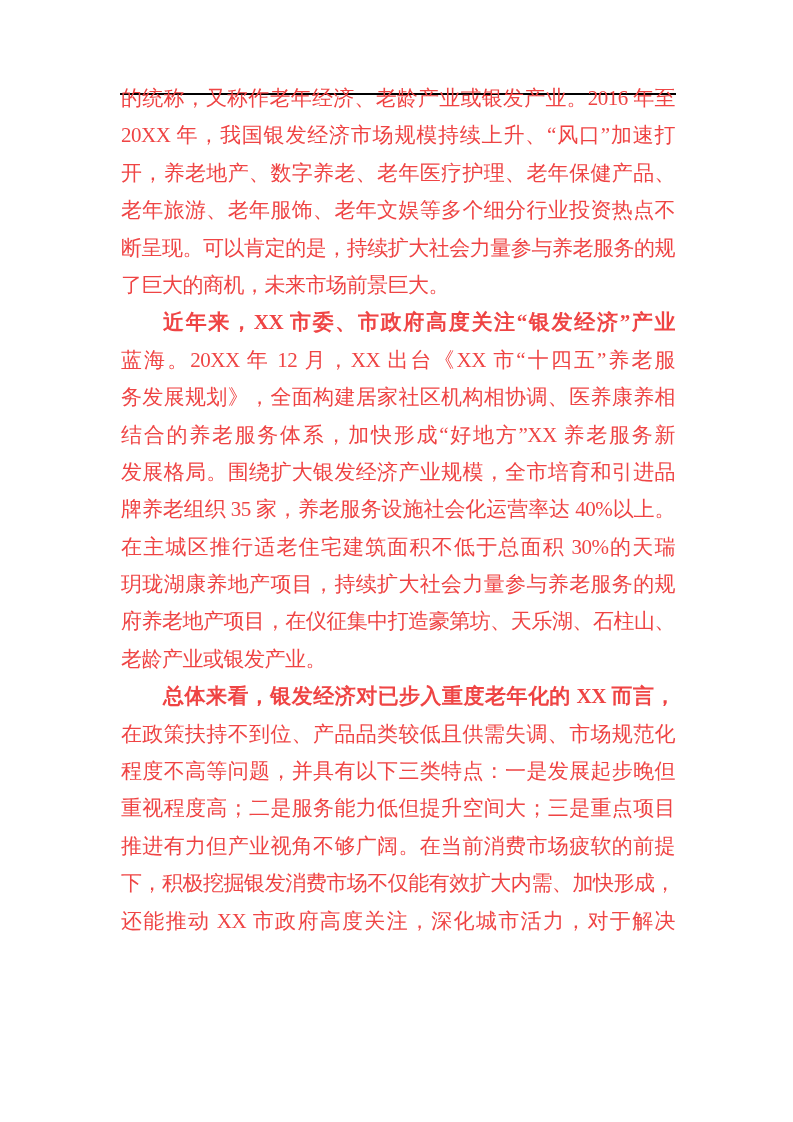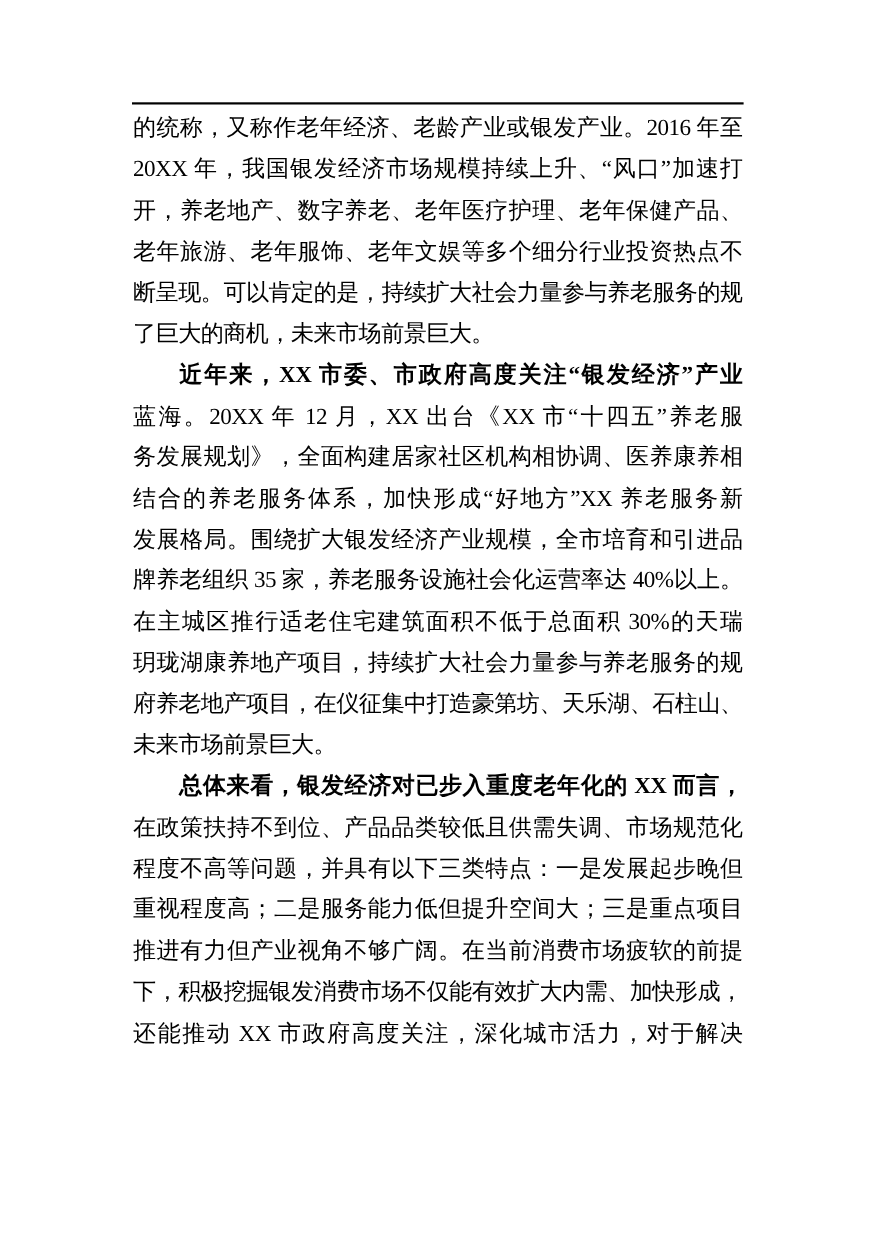--- a/index.html
+++ b/index.html
@@ -19,23 +19,23 @@
     position: absolute;
     left: 120px;
     top: 93px;
     width: 556px;
     height: 0;
     border-top: 2px solid #000000;
   }
   .text-block {
     position: absolute;
     left: 121px;
-    top: 98px;
+    top: 80px;
     width: 554px;
-    color: #000000;
+    color: #ef4444;
     font-size: 21px;
     letter-spacing: -0.5px;
   }
   .para {
     margin: 0;
     padding: 0;
   }
   .line {
     height: 37.4px;
     line-height: 37.4px;
@@ -69,21 +69,21 @@
       <div class="para">
         <div class="line indent">近年来，XX 市委、市政府高度关注“银发经济”产业</div>
         <div class="line">蓝海。20XX 年 12 月，XX 出台《XX 市“十四五”养老服</div>
         <div class="line">务发展规划》，全面构建居家社区机构相协调、医养康养相</div>
         <div class="line">结合的养老服务体系，加快形成“好地方”XX 养老服务新</div>
         <div class="line">发展格局。围绕扩大银发经济产业规模，全市培育和引进品</div>
         <div class="line">牌养老组织 35 家，养老服务设施社会化运营率达 40%以上。</div>
         <div class="line">在主城区推行适老住宅建筑面积不低于总面积 30%的天瑞</div>
         <div class="line">玥珑湖康养地产项目，持续扩大社会力量参与养老服务的规</div>
         <div class="line">府养老地产项目，在仪征集中打造豪第坊、天乐湖、石柱山、</div>
-        <div class="line para-end">未来市场前景巨大。</div>
+        <div class="line para-end">老龄产业或银发产业。</div>
       </div>
       <div class="para">
         <div class="line indent">总体来看，银发经济对已步入重度老年化的 XX 而言，</div>
         <div class="line">在政策扶持不到位、产品品类较低且供需失调、市场规范化</div>
         <div class="line">程度不高等问题，并具有以下三类特点：一是发展起步晚但</div>
         <div class="line">重视程度高；二是服务能力低但提升空间大；三是重点项目</div>
         <div class="line">推进有力但产业视角不够广阔。在当前消费市场疲软的前提</div>
         <div class="line">下，积极挖掘银发消费市场不仅能有效扩大内需、加快形成，</div>
         <div class="line">还能推动 XX 市政府高度关注，深化城市活力，对于解决</div>
       </div>

